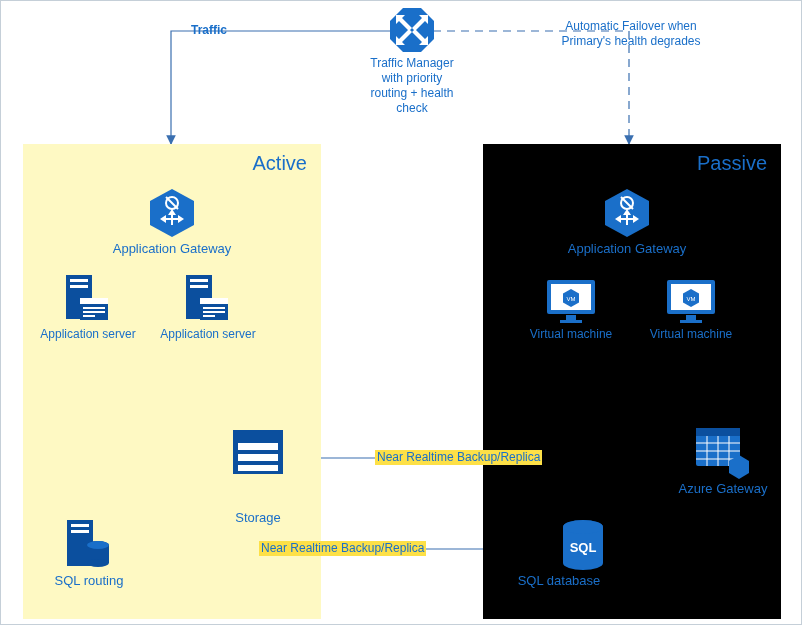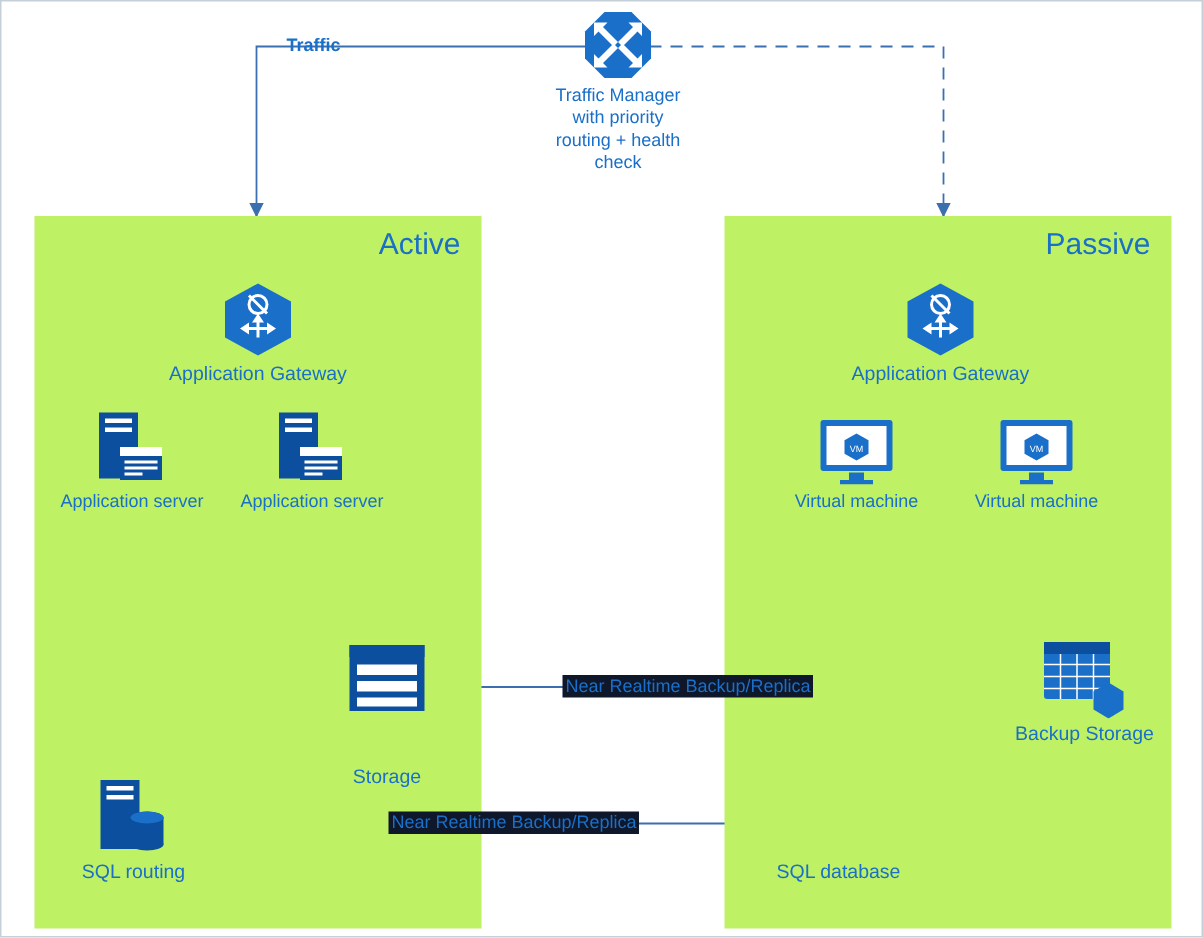--- a/index.html
+++ b/index.html
@@ -15,37 +15,37 @@
     border:1px solid #c5cfd8;
     box-sizing:border-box;
     overflow:hidden;
   }
   .region {
     position:absolute;
     top:143px;
     width:298px;
     height:475px;
   }
-  .region.active  { left:22px;  background:#bef264; }
-  .region.passive { left:482px; background:#bef264; }
+  .region.active  { left:22px;  background:#fef9c3; }
+  .region.passive { left:482px; background:#000000; }
   .region-title {
     position:absolute; top:8px; right:14px;
     font-size:20px; color:#1a6fc9;
   }
   .label {
     position:absolute;
     font-size:13px;
     color:#1a6fc9;
     text-align:center;
     line-height:1.25;
     white-space:pre-line;
   }
   .label.big { font-size:12px; }
   .label.small { font-size:12px; }
-  .label.bg { background:#0f172a; padding:0 2px;text-align:right; }
+  .label.bg { background:#fde047; padding:0 2px;text-align:right; }
   svg.overlay { position:absolute; inset:0; width:802px; height:625px; pointer-events:none; }
 
   
   .ic { position:absolute; }
   .ic svg { display:block; }
 </style>
 </head>
 <body>
 
 <div class="canvas">
@@ -77,20 +77,22 @@
         <path d="M13 35 l10 -10 l-3 -3 l-10 10 l-3 -3 l0 9 l9 0 z"></path>
         <path d="M33 35 l-10 -10 l3 -3 l10 10 l3 -3 l0 9 l-9 0 z"></path>
       </g>
     </svg>
   </div>
   <div class="label big" style="left:350px; top:55px; width:122px;">Traffic Manager
 with priority
 routing + health
 check</div>
   <div class="label small" style="left:190px; top:22px;font-weight:bold;">Traffic</div>
+  <div class="label small" style="left:530px; top:18px; width:200px;">Automatic Failover when
+Primary's health degrades</div>
 
   <div class="region active">
     <div class="region-title">Active</div>
   </div>
 
   <div class="region passive">
     <div class="region-title">Passive</div>
   </div>
 
   <div class="ic" style="left:145px; top:186px;">
@@ -211,20 +213,30 @@
         <line x1="1" y1="16" x2="45" y2="16"></line>
         <line x1="1" y1="24" x2="45" y2="24"></line>
         <line x1="1" y1="32" x2="45" y2="32"></line>
         <line x1="12" y1="9" x2="12" y2="39"></line>
         <line x1="23" y1="9" x2="23" y2="39"></line>
         <line x1="34" y1="9" x2="34" y2="39"></line>
       </g>
       <polygon points="44,28 54,34 54,46 44,52 34,46 34,34" fill="#1a6fc9"></polygon>
     </svg>
   </div>
-  <div class="label" style="left:674px; top:480px; width:96px;">Backup Storage</div>
-
+  <div class="label" style="left:674px; top:480px; width:96px;">Azure Gateway</div>
+
+  <div class="ic" style="left:560px; top:518px;">
+    <svg width="44" height="52" viewBox="0 0 44 52">
+      <ellipse cx="22" cy="8" rx="20" ry="7" fill="#0b4f9e"></ellipse>
+      <rect x="2" y="8" width="40" height="36" fill="#1a6fc9"></rect>
+      <ellipse cx="22" cy="44" rx="20" ry="7" fill="#1a6fc9"></ellipse>
+      <ellipse cx="22" cy="8" rx="20" ry="7" fill="#1a6fc9"></ellipse>
+      <ellipse cx="22" cy="8" rx="20" ry="7" fill="none" stroke="#0b4f9e" stroke-width="0"></ellipse>
+      <text x="22" y="33" font-size="13" font-weight="600" text-anchor="middle" fill="#fff" font-family="Segoe UI,Arial">SQL</text>
+    </svg>
+  </div>
   <div class="label" style="left:510px; top:572px; width:96px;">SQL database</div>
 
   <div class="label small bg" style="left:374px; top:449px;">Near Realtime Backup/Replica</div>
   <div class="label small bg" style="left:258px; top:540px;">Near Realtime Backup/Replica</div>
 
 </div>
 
 </body></html>

